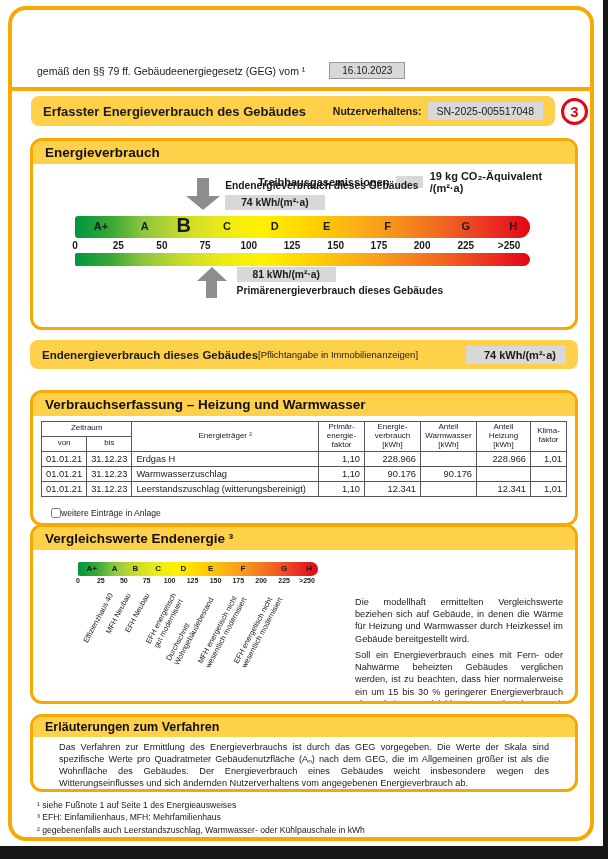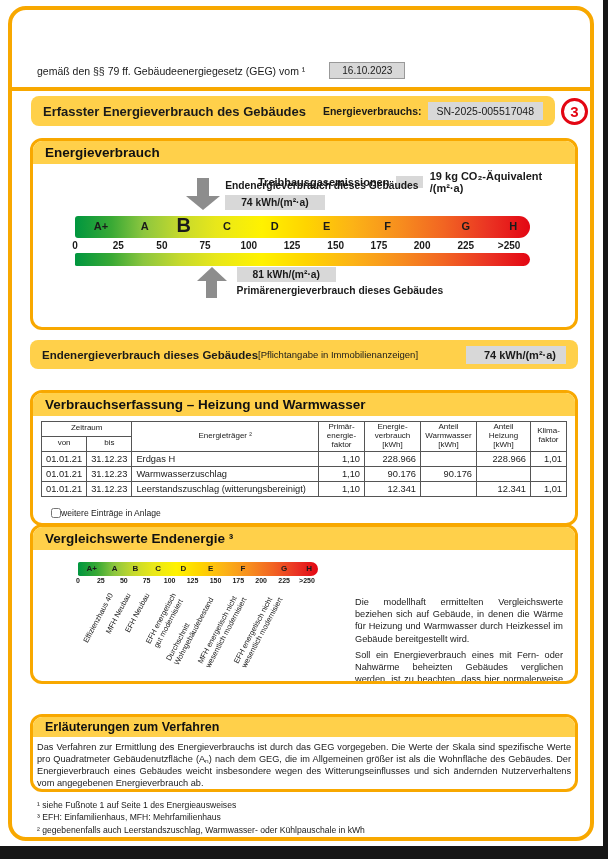--- a/index.html
+++ b/index.html
@@ -67,53 +67,53 @@
   .table-box{top:380px;height:136px;margin-top:10px;}
   .table-wrap{margin:5px 8px 0;}
   table{width:100%;border-collapse:collapse;}
   th,td{border:1px solid #555;}
   th{font-weight:normal;font-size:8px;line-height:1.12;text-align:center;vertical-align:middle;white-space:pre-line;padding:1px 2px;}
   td{font-size:9.3px;padding:2px 4px;height:13px;}
   td.c{text-align:center;} td.l{text-align:left;} td.r{text-align:right;}
   .check-row{position:absolute;left:10px;bottom:5px;display:flex;align-items:center;font-size:8.6px;padding-left:8px;}
   .check-row input{width:10px;height:10px;margin:0;}
 
-  .cmp-box{top:524px;height:160px;}
+  .cmp-box{top:524px;height:180px;}
   .scale-small{position:absolute;left:45px;top:12px;width:240px;}
   .scale-small .scale-letters{position:relative;height:14px;background:var(--grad);border-radius:2px 8px 8px 2px;}
   .scale-small .scale-ticks{position:relative;height:11px;}
   .scale-small .sletter{font-size:8px;top:2px;}
   .scale-small .stick{font-size:7px;top:1px;}
   .cmp-labels{position:absolute;left:45px;top:40px;width:240px;height:106px;}
   .cmp-anchor{position:absolute;top:0;width:0;height:0;}
   .cmp-label{position:absolute;right:-2px;top:2px;transform-origin:top right;transform:rotate(-62deg);white-space:pre;font-size:7.5px;line-height:1.15;}
   .cmp-info{position:absolute;right:12px;top:46px;width:208px;font-size:9.2px;text-align:justify;line-height:1.33;}
   .cmp-info p + p{margin-top:4px;}
 
   .exp-box{top:714px;height:78px;}
   .exp-box .titlebar{font-size:12.5px;padding:3px 12px;}
-  .exp-text{padding:5px 4px 0;font-size:9.2px;text-align:justify;line-height:1.3;}
+  .exp-text{padding:5px 26px 0;font-size:9.2px;text-align:justify;line-height:1.3;}
 
   .footnotes{position:absolute;left:37px;top:799px;font-size:8.6px;line-height:1.45;}
 </style>
 </head>
 <body>
 
 <div class="page">
   <div class="frame"></div>
 
   <div class="law-row">
     <span>gemäß den §§ 79 ff. Gebäudeenergiegesetz (GEG) vom ¹</span>
     <span class="date-box">16.10.2023</span>
   </div>
   <div class="divider"></div>
 
   <div class="capture-bar">
     <span class="cb-title">Erfasster Energieverbrauch des Gebäudes</span>
-    <span class="cb-reg-label">Energieverbrauchs:</span>
+    <span class="cb-reg-label">Nutzerverhaltens:</span>
     <span class="cb-reg-value">SN-2025-005517048</span>
   </div>
   <div class="page-circle">3</div>
 
   <section class="box energy-box">
     <div class="titlebar">Energieverbrauch</div>
     <div class="energy-content">
       <div class="ghg-row">
         <span>Treibhausgasemissionen</span>
         <span class="ghg-patch"></span>

